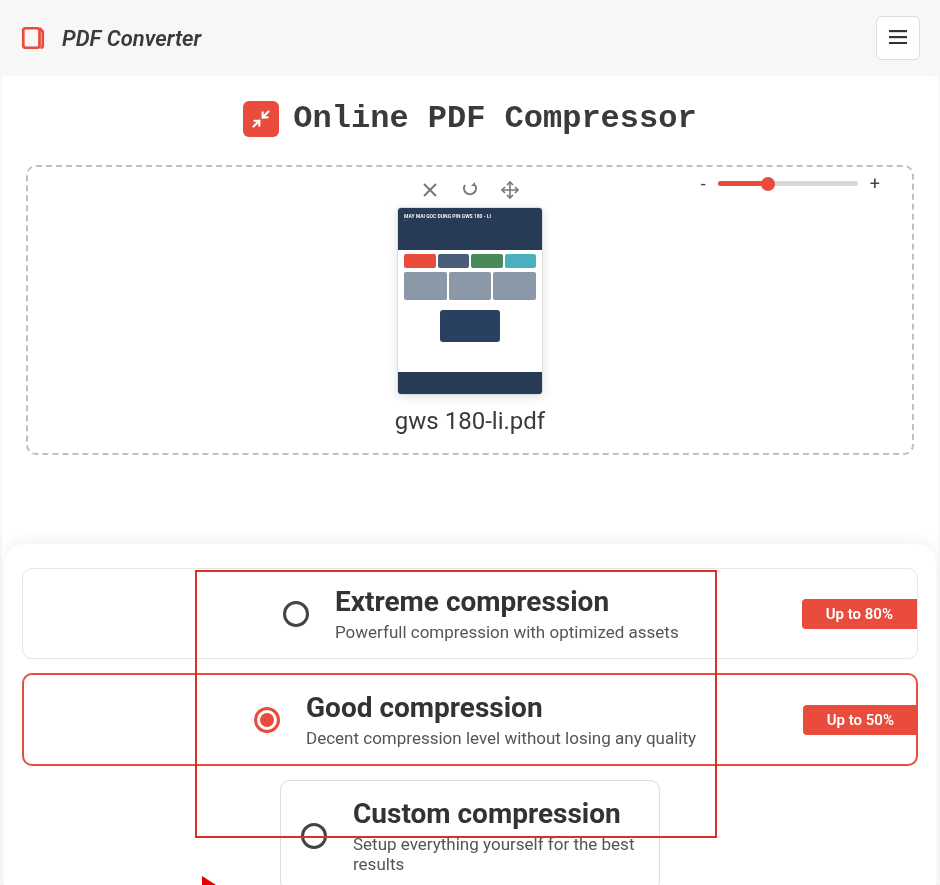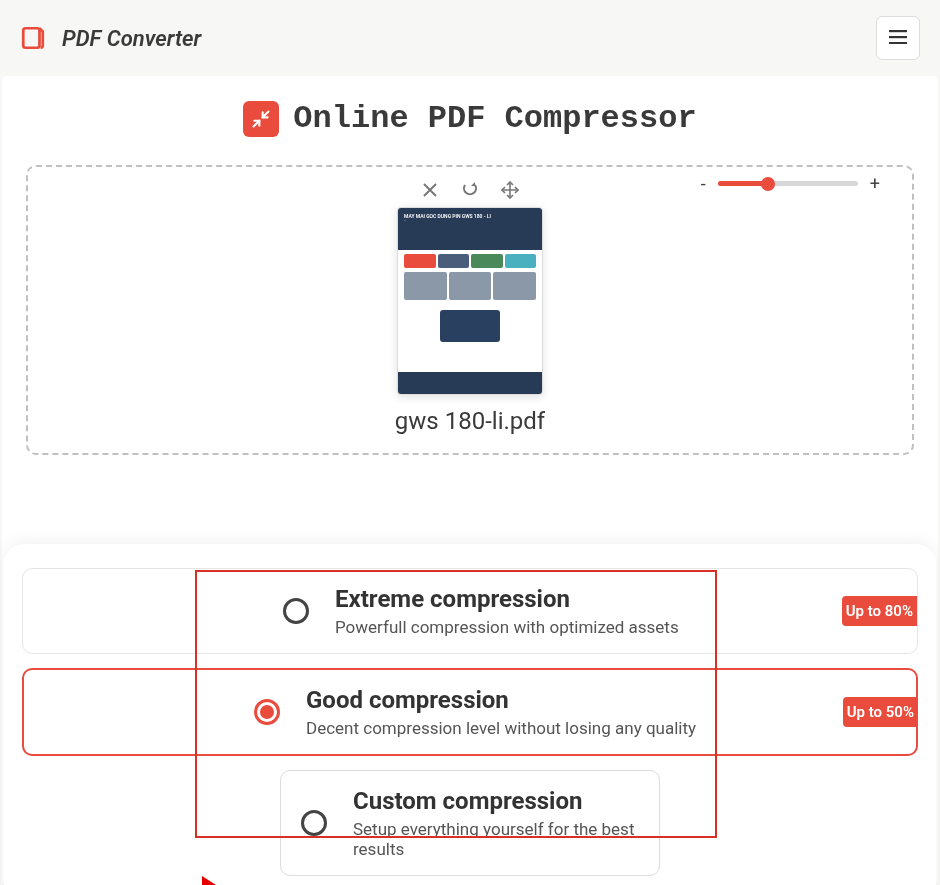--- a/index.html
+++ b/index.html
@@ -221,30 +221,30 @@
     display:flex;align-items:center;justify-content:center;
     flex-shrink:0;
   }
   .radio.on { border-color:#e94b3c; }
   .radio.on::after {
     content:"";
     width:14px;height:14px;border-radius:50%;
     background:#e94b3c;
   }
   .opt-text { flex:1; }
-  .opt-title { font-size: 24px; font-weight: 700; color:#333; margin-bottom:4px; }
+  .opt-title { font-size: 28px; font-weight: 700; color:#333; margin-bottom:4px; }
   .opt-sub { font-size: 17px; color:#555; }
   .badge {
     position:absolute; right:0; top:50%;
     transform: translateY(-50%);
     background:#e94b3c;
     color:#fff;
     font-size:15px;
     font-weight:600;
-    padding: 6px 4px;
+    padding: 6px 24px;
     border-radius: 4px 0 0 4px;
   }
   .opt-row.selected .badge { right:-2px; }
   .highlight-box {
     position:absolute;
     border: 2px solid #d93025;
     left: 193px;
     top: 494px;
     width: 522px;
     height: 268px;

